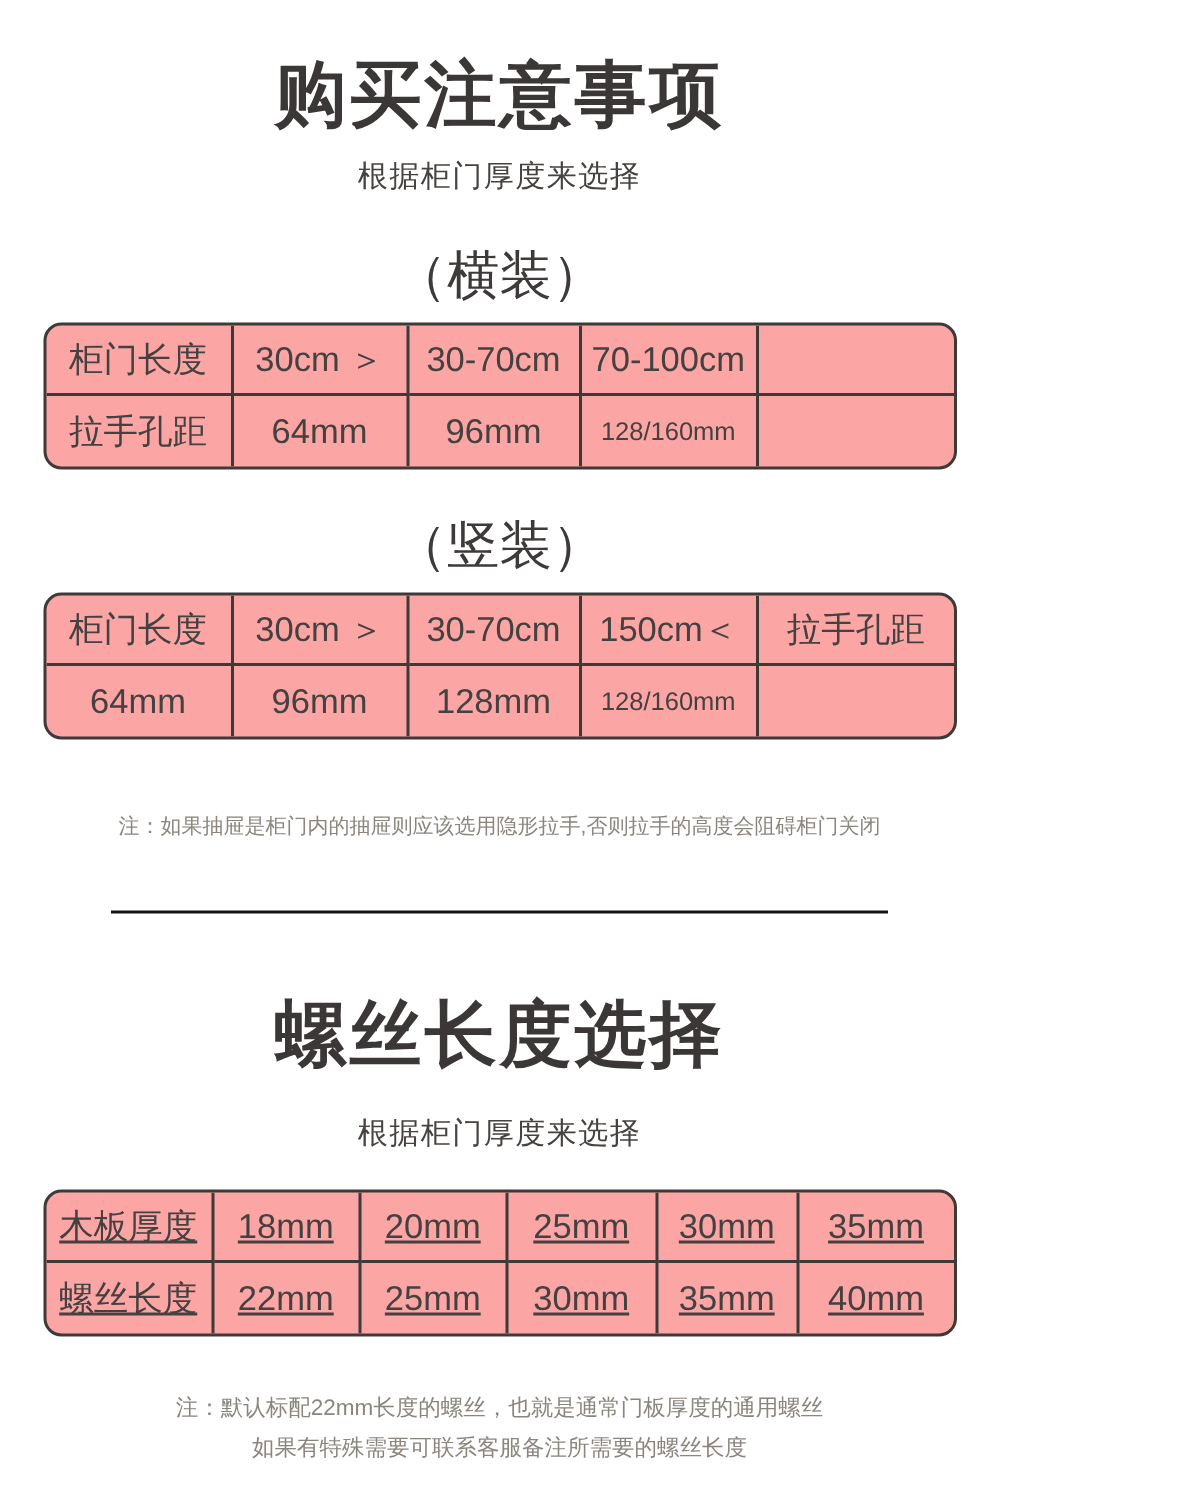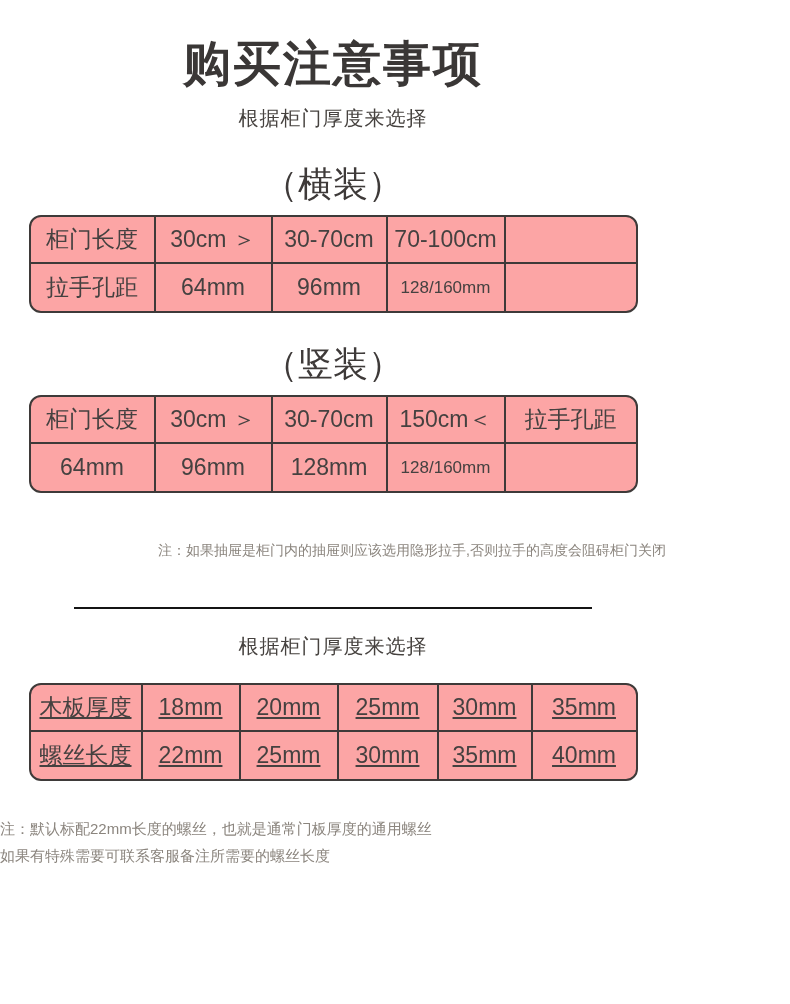--- a/index.html
+++ b/index.html
@@ -39,33 +39,33 @@
     border-right: 2px solid #3e3a39; border-bottom: 2px solid #3e3a39;
     white-space: nowrap;
   }
   .tbl-a .cell:nth-child(5n) { border-right: none; }
   .tbl-a .cell:nth-child(n+6) { border-bottom: none; }
   .tbl-b .cell:nth-child(6n) { border-right: none; }
   .tbl-b .cell:nth-child(n+7) { border-bottom: none; }
   .cell.small { font-size: 17px; }
 
   .note {
-    margin-top: 48px; text-align: right;
+    margin-top: 48px; text-align: center;
     font-size: 14px; color: #8b857e; line-height: 18px;
   }
   .divider {
     width: 518px; height: 2px; background: #141414;
     margin: 48px auto 0;
   }
   .second-title { margin-top: 54px; }
   .subtitle.second { margin-top: 24px; }
   .tbl.third { margin-top: 24px; text-decoration: underline; }
   .notes { margin-top: 38px; }
   .notes .note-line {
-    text-align: left; font-size: 15px; color: #8b857e; line-height: 20px;
+    text-align: center; font-size: 15px; color: #8b857e; line-height: 20px;
   }
   .notes .note-line + .note-line { margin-top: 7px; }
 </style>
 </head>
 <body>
 
 <div class="page">
 
   <h1 class="main-title">购买注意事项</h1>
   <div class="subtitle">根据柜门厚度来选择</div>
@@ -96,20 +96,21 @@
     <div class="cell">64mm</div>
     <div class="cell">96mm</div>
     <div class="cell">128mm</div>
     <div class="cell small">128/160mm</div>
   </div>
 
   <div class="note">注：如果抽屉是柜门内的抽屉则应该选用隐形拉手,否则拉手的高度会阻碍柜门关闭</div>
 
   <div class="divider"></div>
 
+  <h1 class="main-title second-title">螺丝长度选择</h1>
   <div class="subtitle second">根据柜门厚度来选择</div>
 
   <div class="tbl tbl-b third">
     <div class="cell">木板厚度</div>
     <div class="cell">18mm</div>
     <div class="cell">20mm</div>
     <div class="cell">25mm</div>
     <div class="cell">30mm</div>
     <div class="cell">35mm</div>
     <div class="cell">螺丝长度</div>

